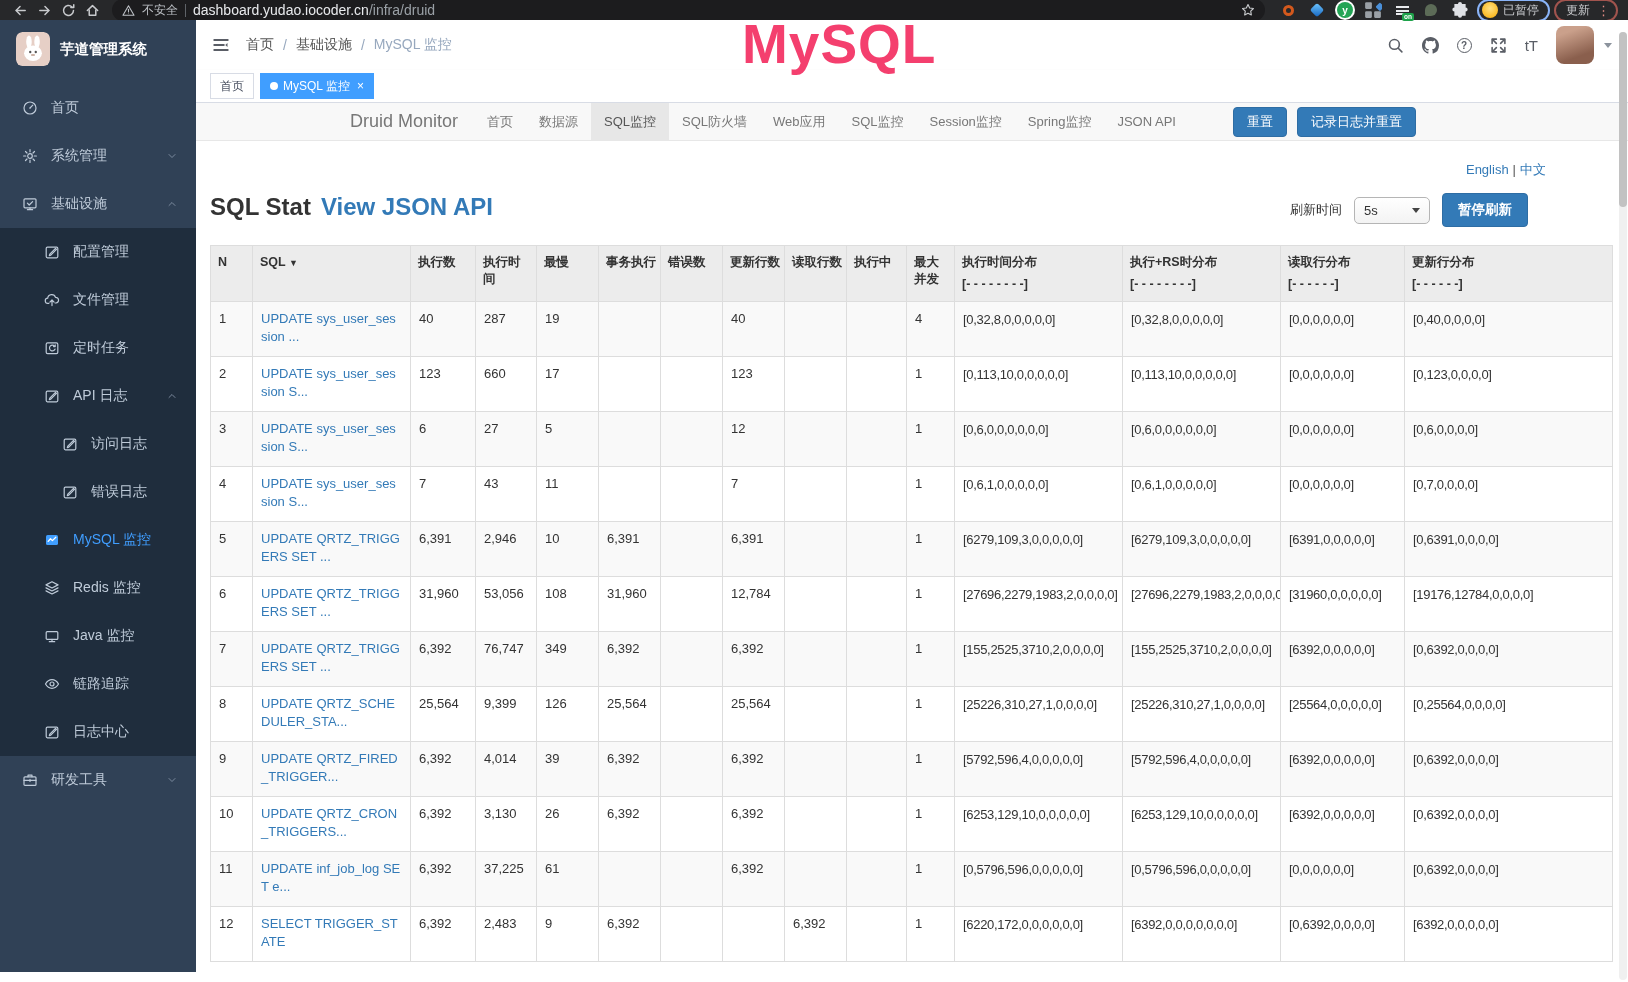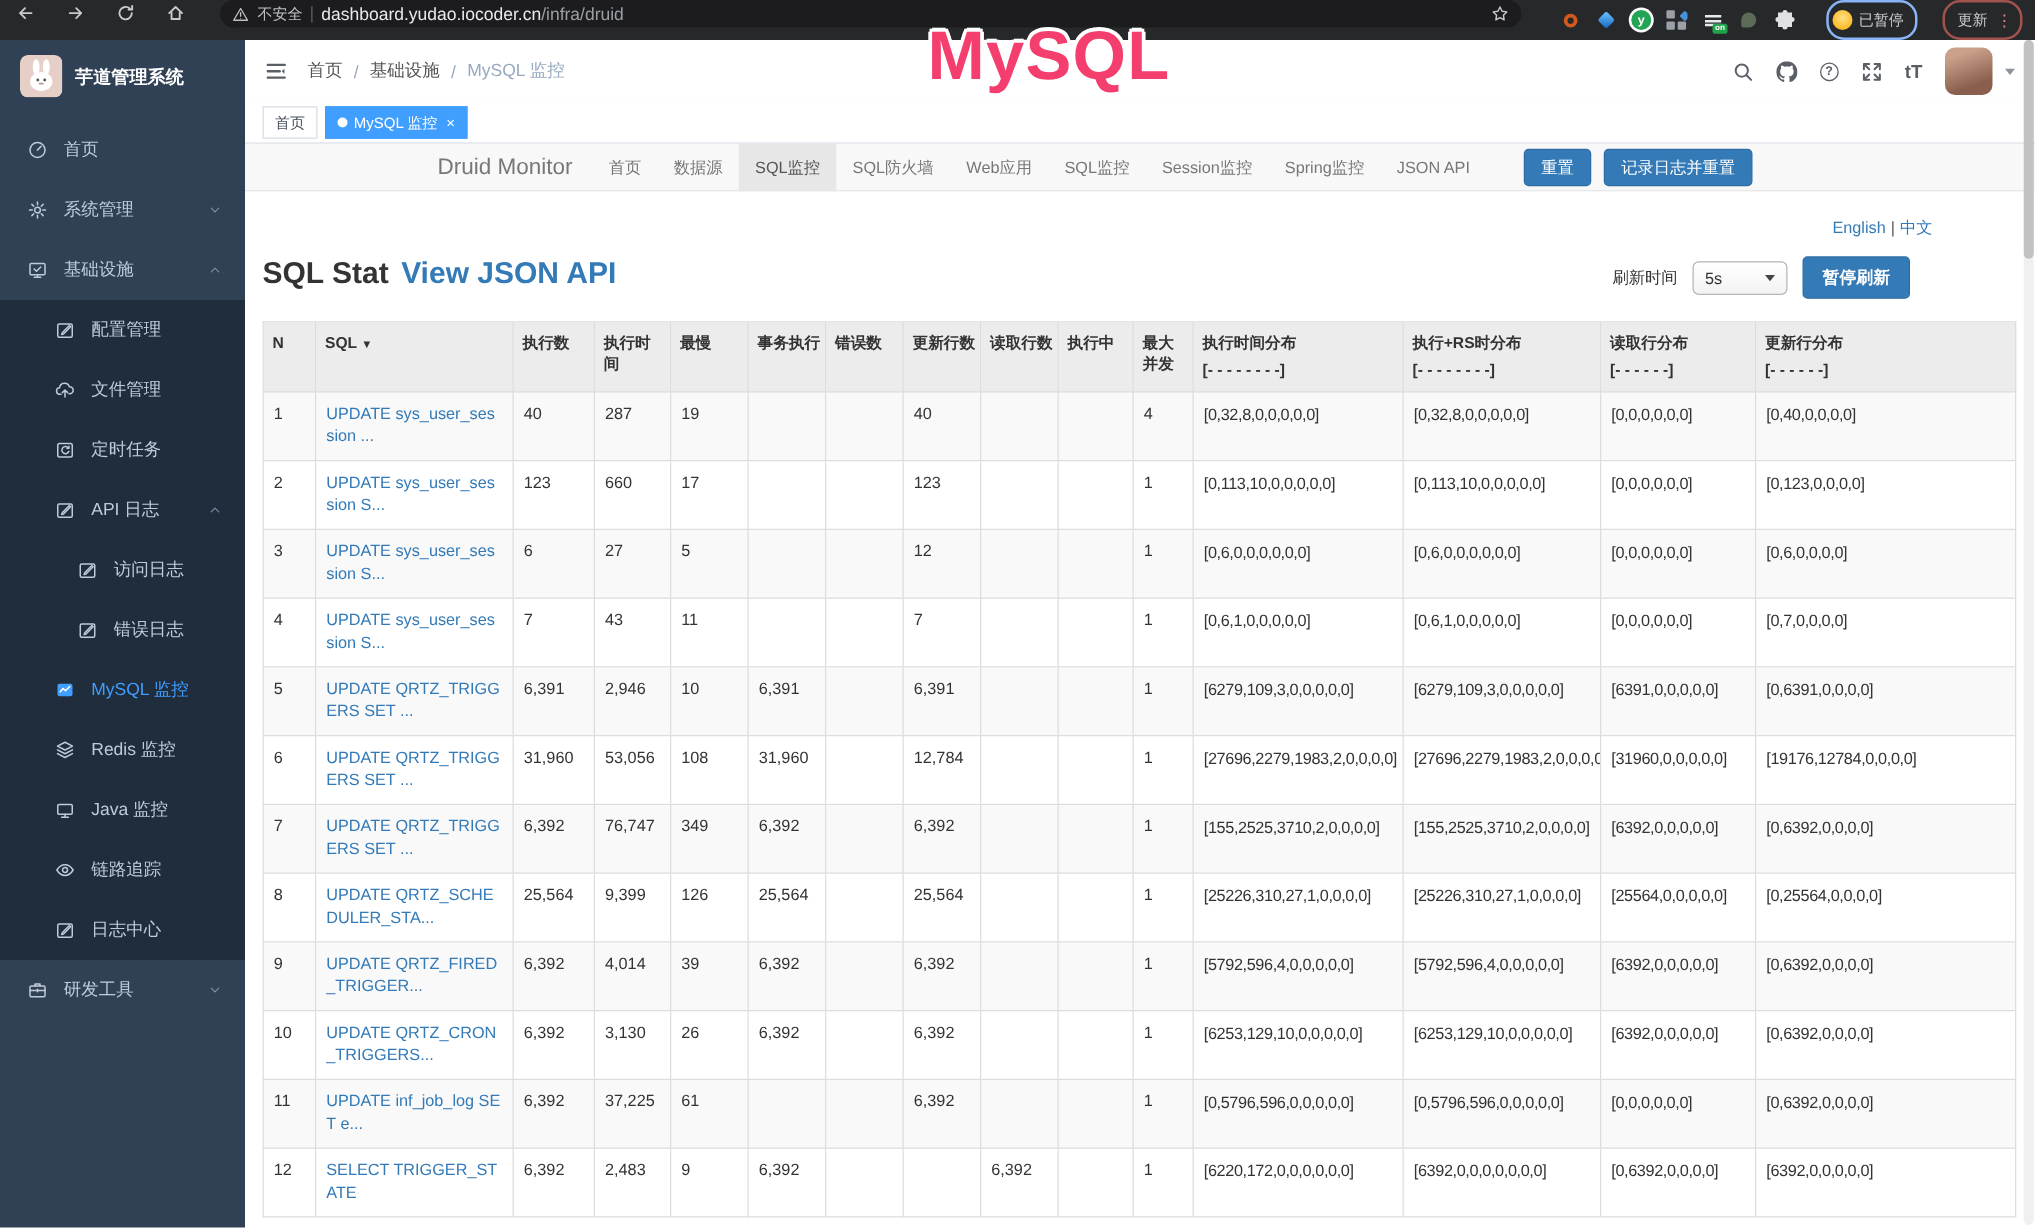--- a/index.html
+++ b/index.html
@@ -1,20 +1,20 @@
 <!DOCTYPE html>
 <html><head>
 <meta charset="utf-8">
 <style>
   * { box-sizing: border-box; margin: 0; padding: 0; }
   html,body { width:1628px; height:982px; overflow:hidden; }
   body { font-family:"Liberation Sans", sans-serif; background:#fff; position:relative; }
 
   
-  .browser-bar { height:32px; background:#27282a; display:flex; padding:0 10px; gap:20px; }
+  .browser-bar { height:20px; background:#27282a; display:flex; align-items:center; padding:0 10px; gap:4px; }
   .nav-ico { color:#c8cacd; display:flex; align-items:center; justify-content:center; width:20px; height:20px; }
   .nav-ico svg { width:15px; height:15px; }
   .omnibox { flex:1; height:22px; background:#1c1c1e; border-radius:12px; display:flex; align-items:center; padding:0 10px; gap:7px; min-width:0; margin:0 6px; }
   .omnibox .warn { color:#bdc1c6; display:flex; align-items:center; }
   .omnibox .warn svg { width:13px; height:13px; }
   .warn-label { font-size:12px; color:#bdc1c6; }
   .omni-sep { width:1px; height:13px; background:#5f6368; }
   .url { font-size:14px; white-space:nowrap; overflow:hidden; }
   .url-host { color:#e8eaed; }
   .url-path { color:#9aa0a6; }
@@ -60,37 +60,37 @@
   .hamburger { color:#5a5e66; display:flex; }
   .hamburger svg { width:18px; height:18px; }
   .breadcrumb { display:flex; align-items:center; gap:9px; font-size:14px; }
   .crumb { color:#555; cursor:pointer; }
   .crumb.current { color:#97a8be; cursor:default; }
   .crumb-sep { color:#97a8be; }
   .topbar-right { margin-left:auto; display:flex; align-items:center; gap:18px; color:#5a5e66; }
   .tb-ico { display:flex; align-items:center; }
   .tb-ico svg { width:17px; height:17px; }
   .qmark { width:15px; height:15px; border:1.4px solid #5a5e66; border-radius:50%; font-size:10px; font-weight:bold; display:flex; align-items:center; justify-content:center; }
-  .tT { font-size:15px; font-weight:bold; letter-spacing:0; }
+  .tT { font-size:15px; font-weight:normal; letter-spacing:0; }
   .avatar { width:38px; height:38px; border-radius:8px; background:linear-gradient(160deg,#caa08b 20%,#8a5f4d 75%); }
   .caret { width:0; height:0; border-left:4px solid transparent; border-right:4px solid transparent; border-top:5px solid #8c939d; margin-left:-8px; }
 
   .tags-bar { height:33px; border-bottom:1px solid #d8dce5; box-shadow:0 1px 3px rgba(0,0,0,.06); display:flex; align-items:center; gap:6px; padding:0 14px; background:#fff; }
   .tag { height:26px; display:inline-flex; align-items:center; gap:5px; border:1px solid #d8dce5; background:#fff; color:#495060; font-size:12px; padding:0 9px; cursor:pointer; white-space:nowrap; }
   .tag.active { background:#409eff; border-color:#409eff; color:#fff; }
   .tag-dot { width:8px; height:8px; border-radius:50%; background:#fff; }
   .tag-close { font-size:12px; margin-left:2px; }
 
   
   .druid-nav { height:38px; background:#f8f8f8; border-bottom:1px solid #e7e7e7; display:flex; align-items:center; padding-left:146px; }
   .druid-brand { font-size:18px; color:#777; padding:0 16px 0 8px; white-space:nowrap; }
   .druid-item { font-size:13px; color:#777; padding:0 13px; height:38px; line-height:38px; cursor:pointer; white-space:nowrap; }
   .druid-item.active { background:#e7e7e7; color:#555; }
   .druid-btn { background:#337ab7; color:#fff; font-size:13px; border:1px solid #2e6da4; border-radius:4px; padding:5px 13px; margin-left:10px; cursor:pointer; white-space:nowrap; }
-  .druid-btn.first { margin-left:30px; }
+  .druid-btn.first { margin-left:44px; }
 
   .druid-body { padding:0 14px; }
   .lang-row { text-align:right; padding:20px 68px 0 0; font-size:13px; color:#999; }
   .lang-link { color:#337ab7; cursor:pointer; }
   .lang-sep { color:#555; margin:0 4px; }
   .stat-head { display:flex; align-items:flex-start; margin-top:14px; }
   .stat-title { font-size:24px; font-weight:bold; color:#333; }
   .stat-link { font-size:24px; font-weight:bold; color:#337ab7; margin-left:10px; cursor:pointer; }
   .refresh { margin-left:auto; display:flex; align-items:center; gap:12px; padding-right:86px; font-size:13px; color:#333; }
   .refresh-select { width:76px; height:27px; border:1px solid #b5b5b5; border-radius:5px; background:linear-gradient(#fff,#f3f3f3); font-size:13px; color:#333; display:flex; align-items:center; justify-content:space-between; padding:0 9px; cursor:pointer; }

